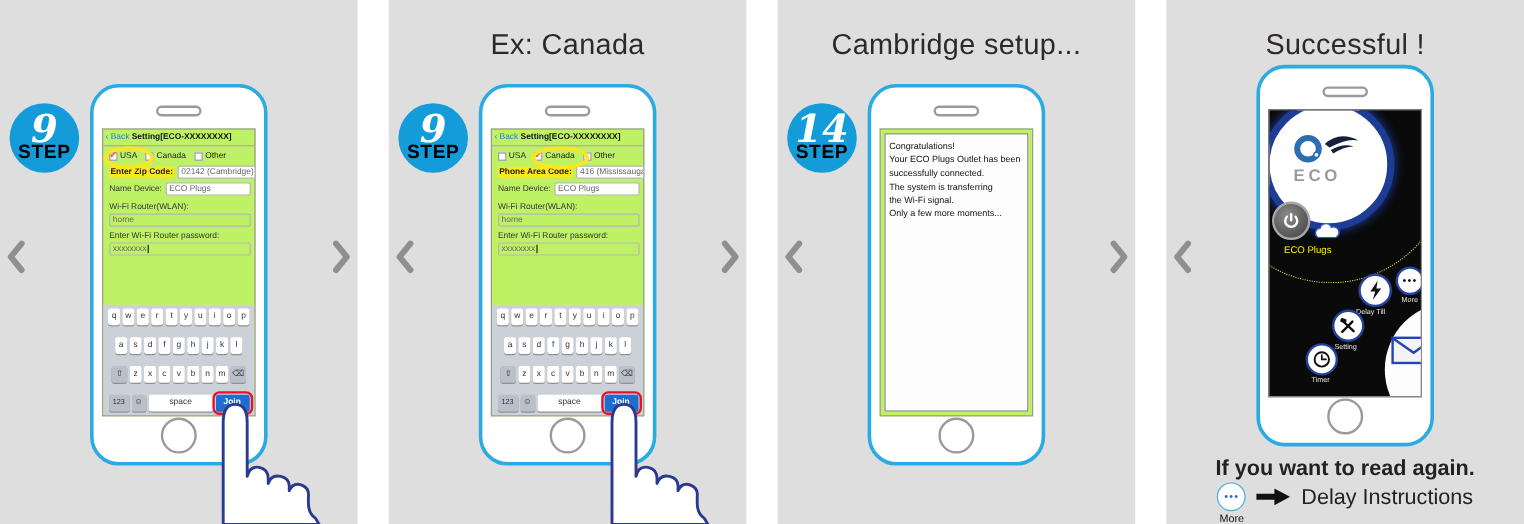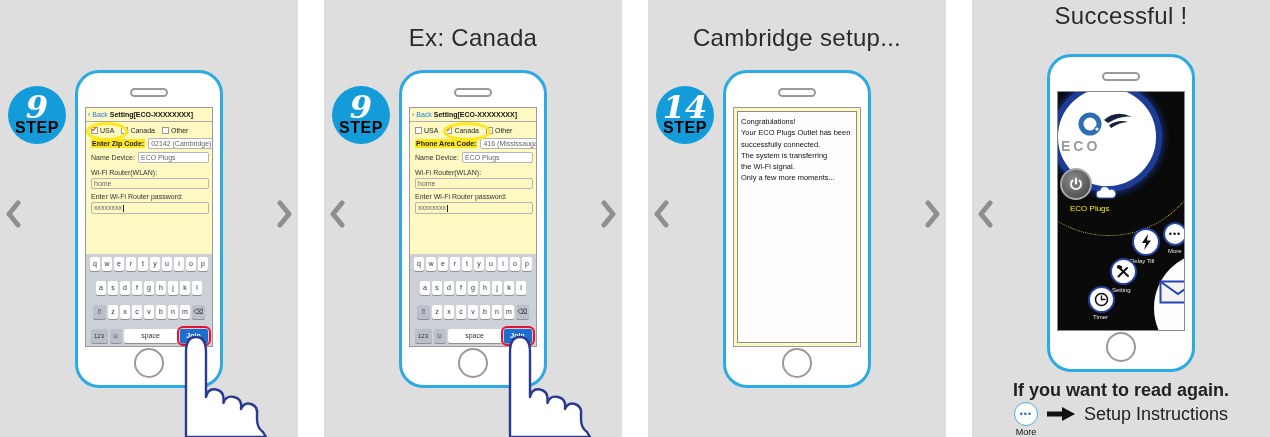--- a/index.html
+++ b/index.html
@@ -2,41 +2,41 @@
 <html><head>
 <meta charset="utf-8">
 <style>
   * { margin:0; padding:0; box-sizing:border-box; }
   html,body { width:1270px; height:437px; background:#fff; font-family:"Liberation Sans", sans-serif; overflow:hidden; }
   .strip { display:flex; width:1270px; height:437px; gap:26px; }
   .panel { position:relative; flex:1; background:#dedede; overflow:hidden; }
 
   .title { position:absolute; top:24px; left:0; width:100%; text-align:center;
            font-size:24px; color:#2e2929; letter-spacing:0.3px; }
-  .panel4 .title { top:2px;text-align:center; }
+  .panel4 .title { top:24px;text-align:center; }
 
   .badge { position:absolute; left:8px; top:86px; width:58px; height:58px; border-radius:50%;
            background:#149cda; display:flex; flex-direction:column; align-items:center; justify-content:center; }
   .badge .num { font-family:"DejaVu Serif", serif; font-style:italic; font-weight:bold;
                 color:#fff; font-size:32px; line-height:0.9; }
   .badge .stp { font-size:16px; font-weight:800; color:#000; letter-spacing:0.5px; margin-top:-2px; }
 
   .chev { position:absolute; top:200px; width:16px; height:28px; }
   .chev.left { left:5px; } .chev.right { right:5px; }
 
   .phone { position:absolute; left:50%; transform:translateX(-50%); top:70px; width:148px; height:318px;
            background:#fff; border:3px solid #2babe2; border-radius:24px; }
   .panel4 .phone { top:54px; }
   .speaker { position:absolute; top:15px; left:50%; transform:translateX(-50%); width:38px; height:9px;
              border:2px solid #9a9a9a; border-radius:6px; }
   .home { position:absolute; bottom:7px; left:50%; transform:translateX(-50%); width:30px; height:30px;
           border:2px solid #9a9a9a; border-radius:50%; background:#fff; }
 
   .screen { position:absolute; left:7px; top:34px; width:128px; height:240px; border:1px solid #9a9a9a;
-            background:#fef9c3; font-size:7px; color:#222; overflow:hidden; }
+            background:#bef264; font-size:7px; color:#222; overflow:hidden; }
 
   
   .hdr { height:14px; line-height:13px; border-bottom:1px solid #aaa; padding-left:2px; white-space:nowrap; }
   .back { color:#1f7de0; }
   .htitle { font-weight:bold; color:#111; }
   .cbrow { position:relative; display:flex; gap:7px; padding:5px 2px 3px 5px; align-items:center; }
   .cb { display:flex; align-items:center; gap:2px; }
   .box { width:7px; height:7px; border:1px solid #999; background:#fff; position:relative; flex:none; }
   .box.checked::after { content:"✔"; position:absolute; left:-1px; top:-3px; color:#e8611a; font-size:8px; }
   .ellipse { position:absolute; border:3px solid #ffe71c; border-radius:50%; height:19px; top:0px; pointer-events:none; }
@@ -72,21 +72,21 @@
          background:#fdfdfd; padding:4px 3px; font-size:7.5px; line-height:1.5; color:#111;
          white-space:pre-line; }
 
   
   .screen4 { background:#0a0a0a; border:1px solid #888; }
   .eco-circle { position:absolute; left:-6px; top:-10px; width:110px; height:110px; border-radius:50%;
                 background:#fff; border:6px solid #1d3c96; box-shadow:0 0 7px 2px rgba(29,60,150,0.75); }
   .dotted-arc { position:absolute; left:-48px; top:-54px; width:198px; height:198px; border-radius:50%;
                 border:1px dotted #d2c33c; }
   .eco-logo-glyph { position:absolute; left:18px; top:20px; }
-  .eco-text { position:absolute; left:3px; top:50px; font-size:14px; font-weight:bold; color:#9a9a9a; letter-spacing:3px; }
+  .eco-text { position:absolute; left:20px; top:50px; font-size:14px; font-weight:bold; color:#9a9a9a; letter-spacing:3px; }
   .appicon { position:absolute; border-radius:50%; background:#fff; border:2px solid #2443a0;
              display:flex; align-items:center; justify-content:center; }
   .applabel { position:absolute; font-size:6px; color:#e8e8e8; white-space:nowrap; }
   .powerbtn { position:absolute; left:2px; top:76px; width:32px; height:32px; border-radius:50%;
               background:radial-gradient(circle at 40% 35%, #8d8d8d, #3c3c3c); border:2px solid #a8a8a8;
               display:flex; align-items:center; justify-content:center; }
   .cloud { position:absolute; left:36px; top:94px; }
   .ecoplugs { position:absolute; left:12px; top:112px; color:#ffee00; font-size:8px; }
   .env-circle { position:absolute; left:96px; top:160px; width:112px; height:112px; border-radius:50%; background:#fdfdfd; }
   .envelope { position:absolute; left:101px; top:188px; }
@@ -408,17 +408,17 @@
     <div class="read-again">If you want to read again.</div>
     <div class="more-row">
       <span class="more-ic">
         <span class="more-dots">•••</span>
         <span class="more-cap">More</span>
       </span>
       <svg width="30" height="14" viewBox="0 0 30 14">
         <path d="M1 7 H18" stroke="#111" stroke-width="5"></path>
         <path d="M16 0 L29 7 L16 14 Z" fill="#111"></path>
       </svg>
-      <span class="setup-text">Setup Instructions</span>
+      <span class="setup-text">Delay Instructions</span>
     </div>
   </div>
 
 </div>
 
 </body></html>

